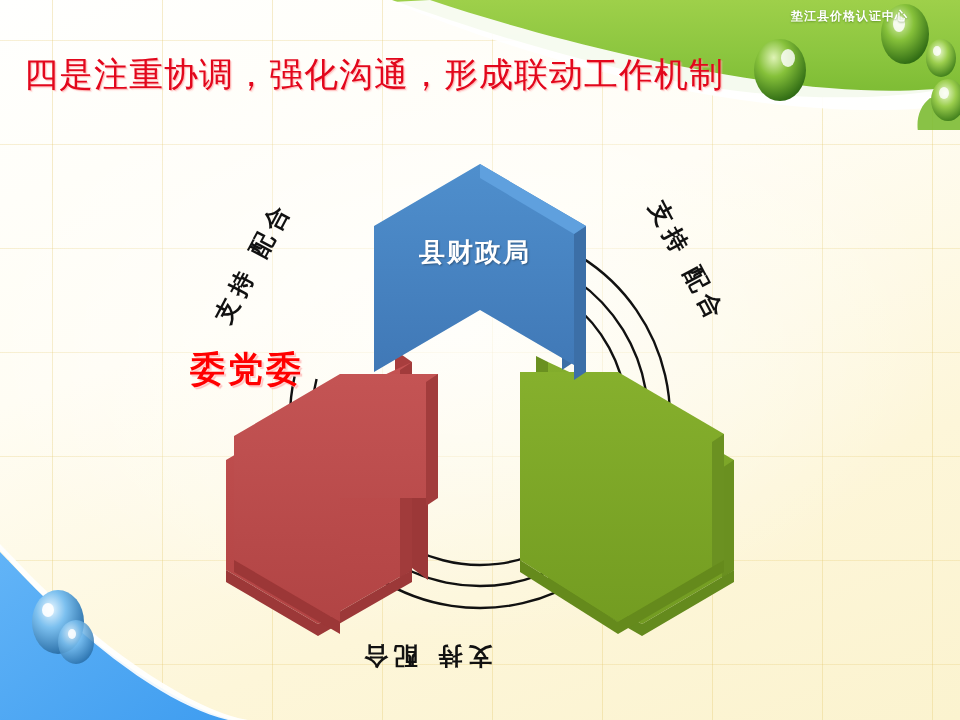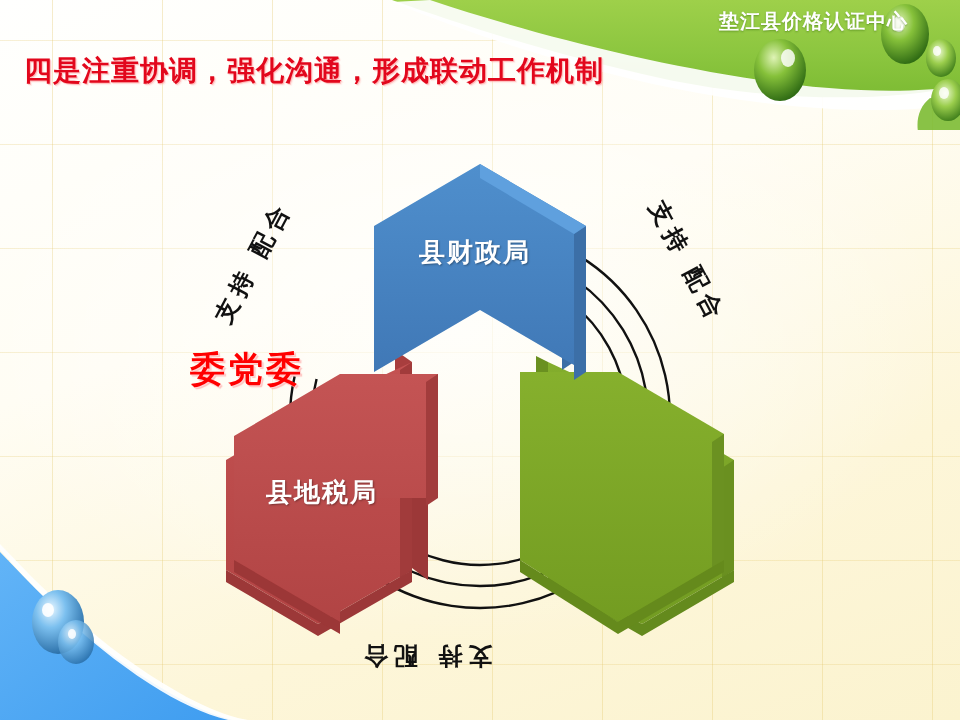--- a/index.html
+++ b/index.html
@@ -44,35 +44,35 @@
     position: absolute;
     top: 0; left: 0;
     width: 960px; height: 130px;
     overflow: hidden;
   }
   .banner-title {
     position: absolute;
     top: 8px;
     right: 52px;
     color: #ffffff;
-    font-size: 20px;
+    font-size: 12px;
     font-weight: bold;
     letter-spacing: 1px;
     text-shadow: 0 1px 2px rgba(40,90,0,0.45);
     white-space: nowrap;
     z-index: 5;
   }
 
   
   .heading {
     position: absolute;
     left: 24px;
     top: 52px;
-    font-size: 28px;
-    font-weight: bold;
+    font-size: 34px;
+    font-weight: normal;
     color: #e2071c;
     letter-spacing: 1px;
     white-space: nowrap;
     text-shadow: 1px 1px 0 rgba(255,150,150,0.55), 2px 2px 1px rgba(255,190,190,0.30);
     z-index: 6;
   }
 
   
   .corner-wrap {
     position: absolute;
@@ -387,21 +387,20 @@
         <path d="M 396 76 L 396 222 L 384 230 L 384 84 Z" fill="#3c6fa7"></path>
         <path d="M 290 14 L 396 76 L 384 84 L 290 28 Z" fill="#5fa0de"></path>
         <path d="M 184 222 L 290 160 L 396 222 L 396 234 L 290 172 L 184 234 Z" fill="#3c6fa7" opacity="0"></path>
       </g>
     </svg>
 
     
     <div class="node-label top">县财政局</div>
 
 
-    <div class="node-label left">县地税局</div>
 
     <div class="center-label">委党委</div>
 
     <div class="arc-label left-lab">支持 配合</div>
     <div class="arc-label right-lab">支持 配合</div>
     <div class="arc-label bottom-lab">支持 配合</div>
   </div>
 
 </div>
 

